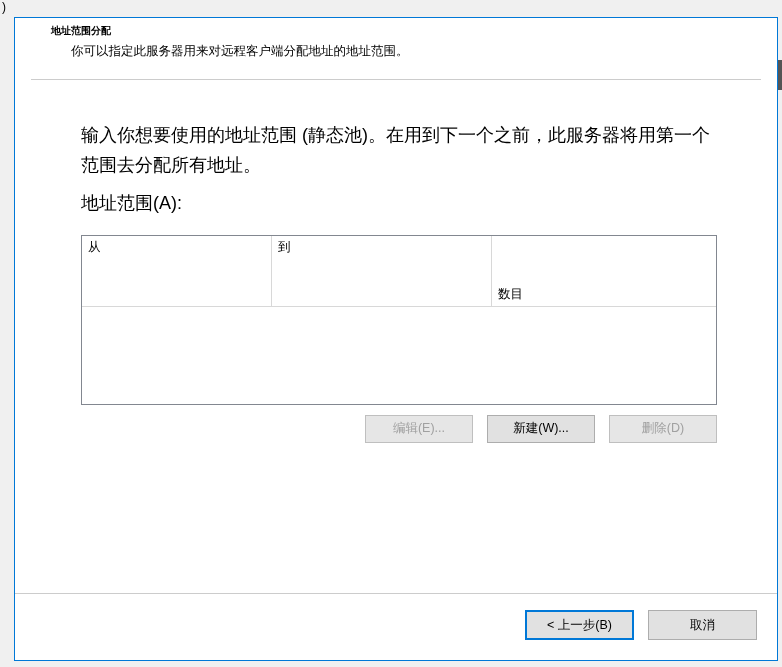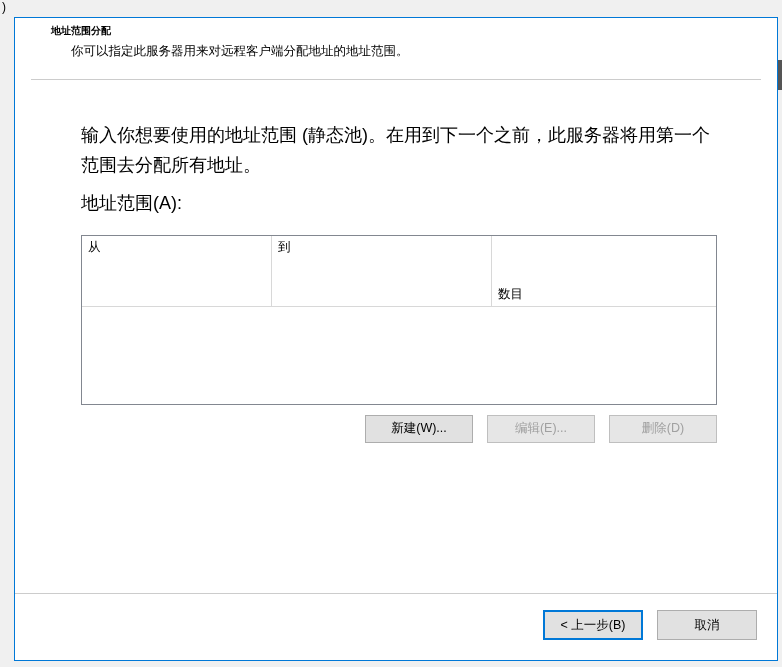--- a/index.html
+++ b/index.html
@@ -124,21 +124,21 @@
       background: #e6e6e6;
     }
     .footer-section {
       border-top: 1px solid #cccccc;
       padding: 16px 20px 20px 20px;
       display: flex;
       justify-content: flex-end;
       gap: 14px;
     }
     .nav-btn {
-      width: 100px;
+      width: 109px;
       height: 30px;
       font-size: 12.5px;
       background: #e1e1e1;
       border: 1px solid #adadad;
       color: #000;
       cursor: pointer;
     }
     .nav-btn.primary {
       border: 2px solid #0078d7;
       background: #e1e1e1;
@@ -188,22 +188,22 @@
     <div class="range-table">
       <div class="range-table-header">
         <div class="range-table-header-cell col-from">从</div>
         <div class="range-table-header-cell col-to">到</div>
         <div class="range-table-header-cell col-count">数目</div>
       </div>
       <div class="range-table-body"></div>
     </div>
 
     <div class="button-row">
+      <button class="action-btn" disabled="">编辑(E)...</button>
       <button class="action-btn">新建(W)...</button>
-      <button class="action-btn" disabled="">编辑(E)...</button>
       <button class="action-btn" disabled="">删除(D)</button>
     </div>
   </div>
 
   <div class="footer-section">
     <div class="nav-pair">
       <button class="nav-btn primary">&lt; 上一步(B)</button>
     </div>
     <button class="nav-btn">取消</button>
   </div>

